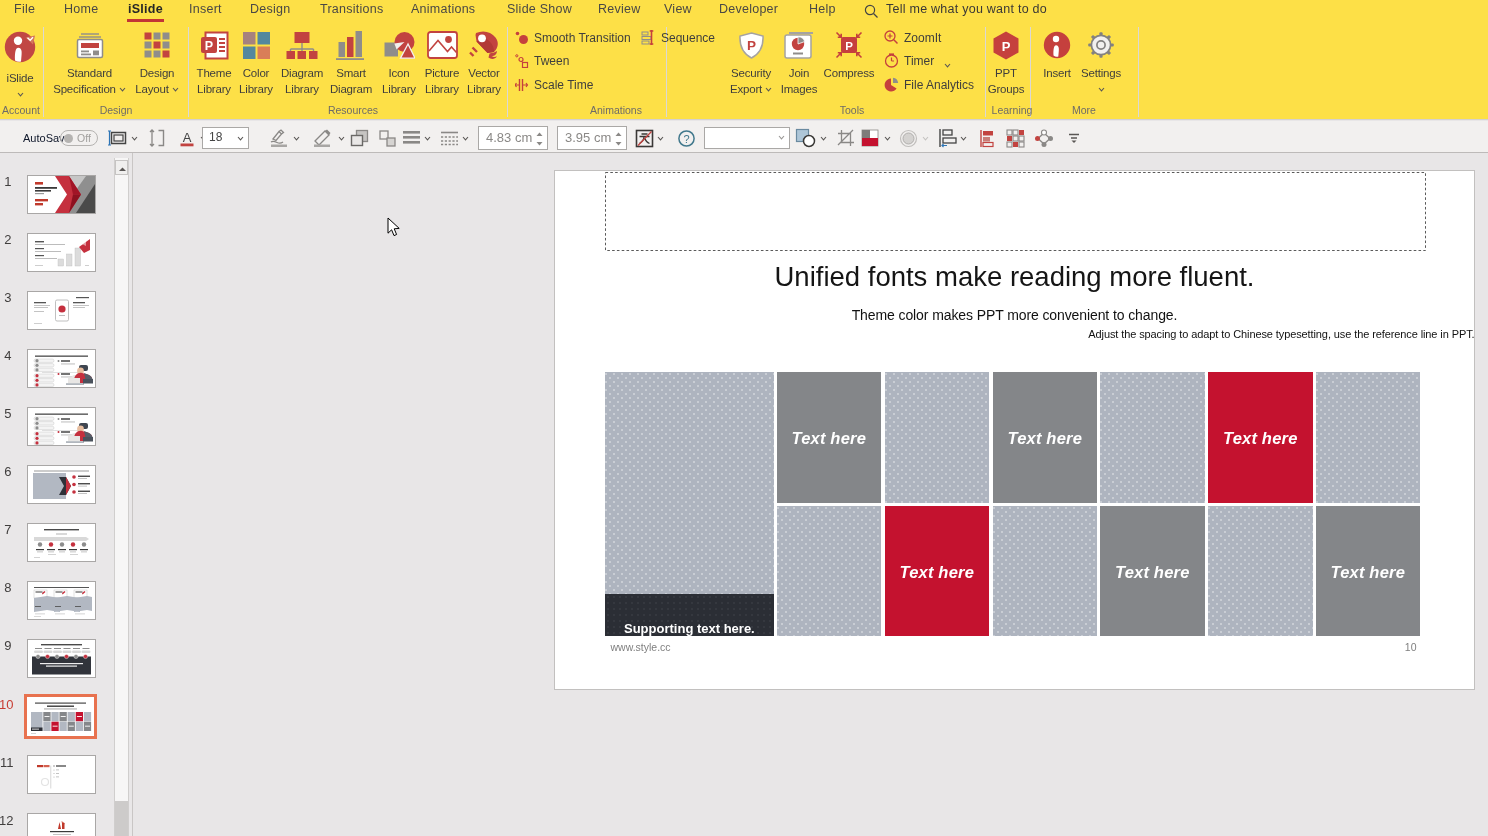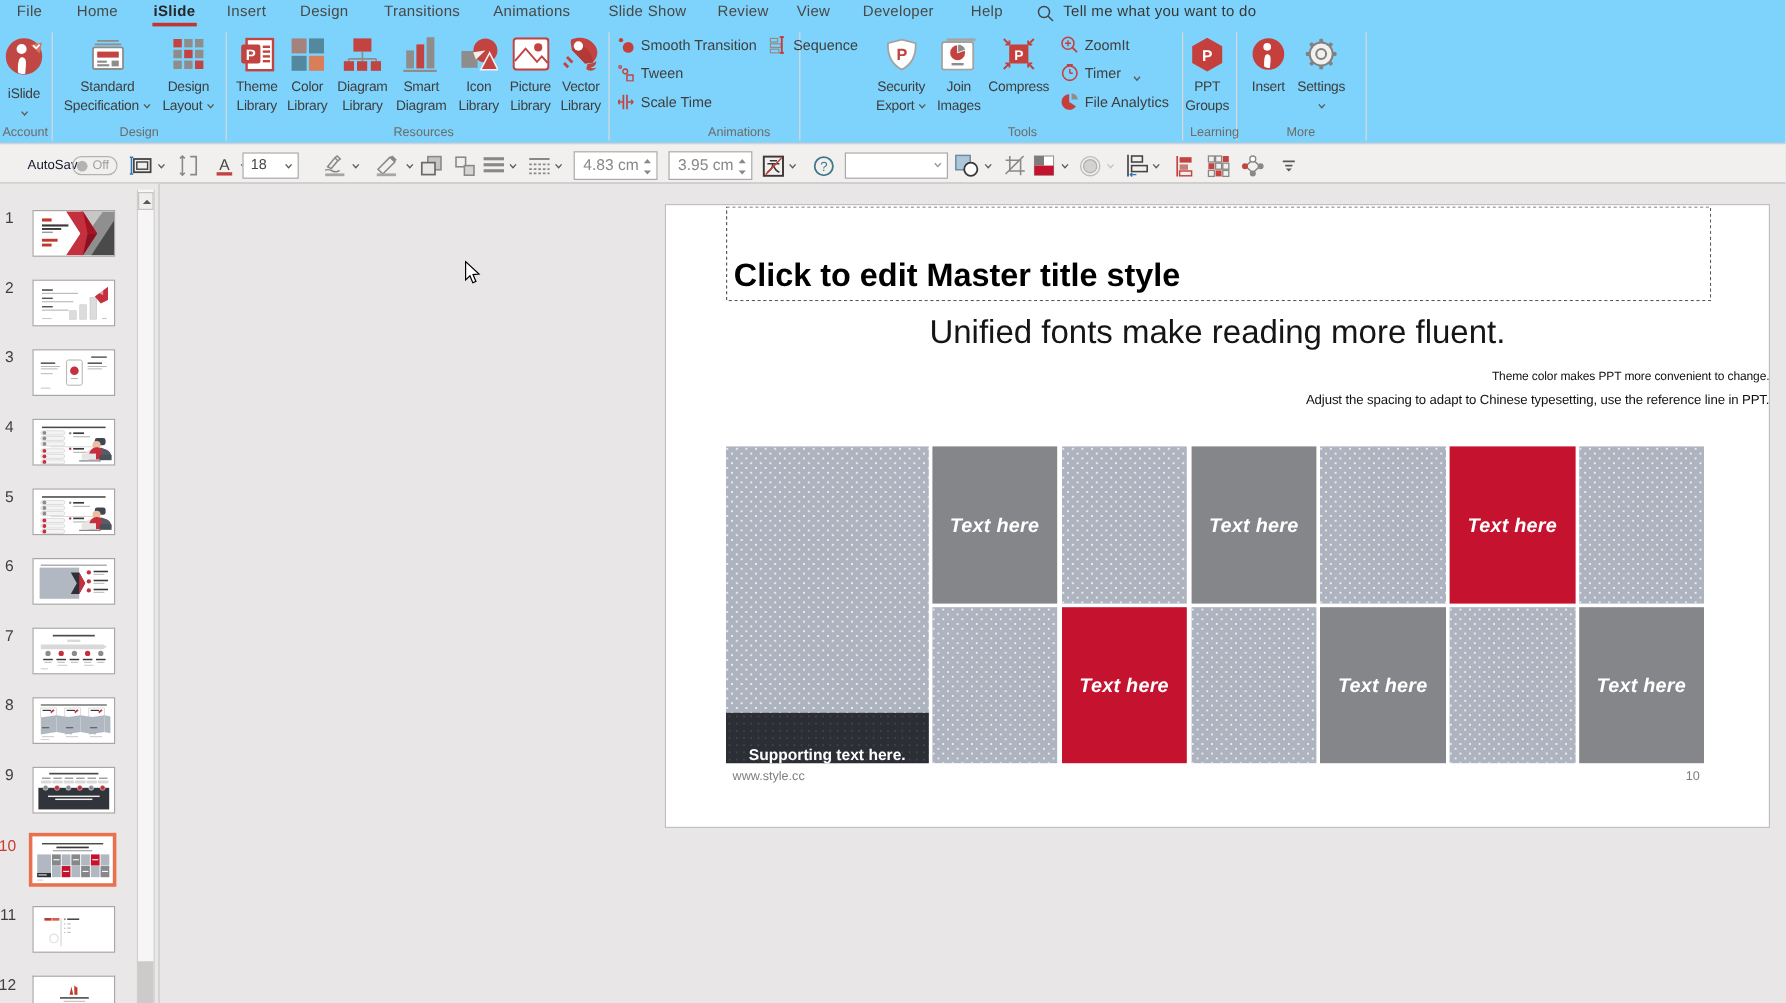--- a/index.html
+++ b/index.html
@@ -1,17 +1,17 @@
 <!DOCTYPE html>
 <html><head><meta charset="utf-8"><style>
 *{margin:0;padding:0;box-sizing:border-box}
 html,body{width:1488px;height:836px;overflow:hidden;font-family:"Liberation Sans",sans-serif;background:#e8e6e7;position:relative}
 .abs{position:absolute}
 
-#ribbon{position:absolute;left:0;top:0;width:1488px;height:120px;background:#7dd3fc;border-bottom:1px solid #d4d1d0}
+#ribbon{position:absolute;left:0;top:0;width:1488px;height:120px;background:#fde047;border-bottom:1px solid #d4d1d0}
 .tab{position:absolute;top:1px;height:17px;line-height:17px;font-size:12.5px;color:#4a4845;letter-spacing:0.25px}
 .tab.act{color:#262626;font-weight:bold}
 .tabu{position:absolute;top:19px;height:2.5px;background:#c23535}
 .gsep{position:absolute;top:27px;height:90px;width:1px;background:#dbd8d6}
 .glabel{position:absolute;top:103px;height:14px;line-height:14px;font-size:10.5px;color:#6e6b68;text-align:center;white-space:nowrap}
 .rbtn{position:absolute;top:30px;text-align:center;color:#3f3e3d}
 .rbtn .ric{height:30px;display:flex;align-items:center;justify-content:center}
 .rbtn .rlb{margin-top:6px;font-size:11.5px;line-height:15.5px;letter-spacing:-0.2px;white-space:nowrap}
 .chev{display:inline-block;width:7px;height:5px;vertical-align:1px}
 .sbtn{position:absolute;height:16px;font-size:12px;line-height:16px;color:#3f3e3d;white-space:nowrap}
@@ -889,23 +889,22 @@
       <div id="sarrow"><svg width="11" height="11" viewBox="0 0 11 11" style="margin:2px 0 0 1px">
           <path d="M2,7 L5.5,3.5 L9,7 Z" fill="#5a5755"></path>
         </svg></div>
       <div style="position:absolute;left:0;top:643px;width:13px;height:35px;background:#cdcbca"></div>
     </div>
 </div>
 <div id="slide">
 <svg class="abs" style="left:50px;top:1px" width="821" height="79">
       <rect x="0.5" y="0.5" width="820" height="78" fill="none" stroke="#5a5a5a" stroke-width="1" stroke-dasharray="2.6,2.2"></rect>
     </svg>
-<div class="abs" style="left:57px;top:45px;font-size:27px;font-weight:bold;line-height:27px;color:#000;letter-spacing:0px">Click to edit Master title style</div>
 <div class="abs" style="left:0;top:92px;width:920px;text-align:center;font-size:27.5px;line-height:28px;color:#151515">Unified fonts make reading more fluent.</div>
-<div class="abs" style="left:0;top:136.5px;width:920px;text-align:right;font-size:10px;line-height:14px;letter-spacing:-0.1px;color:#111">Theme color makes PPT more convenient to change.</div>
+<div class="abs" style="left:0;top:136.5px;width:920px;text-align:center;font-size:14px;line-height:14px;letter-spacing:-0.1px;color:#111">Theme color makes PPT more convenient to change.</div>
 <div class="abs" style="left:0;top:155.5px;width:920px;text-align:right;font-size:11px;line-height:14px;letter-spacing:-0.1px;color:#111">Adjust the spacing to adapt to Chinese typesetting, use the reference line in PPT.</div>
 <div class="cell dot" style="left:50.5px;top:201px;width:168.8px;height:264px"></div>
 <div class="abs" style="left:50.5px;top:423px;width:168.8px;height:42px;background:#2b2e35;background-image:radial-gradient(rgba(255,255,255,0.10) 0.6px,rgba(255,255,255,0) 0.8px);background-size:6px 6px;display:flex;align-items:flex-end">
       <span style="font-size:13px;font-weight:bold;color:#fff;margin-left:19px">Supporting text here.</span>
     </div>
 <div class="cell gray" style="left:222px;top:201px;width:104.5px;height:130.5px">
       <span>Text here</span>
     </div>
 <div class="cell dot" style="left:330px;top:201px;width:104.5px;height:130.5px"></div>
 <div class="cell gray" style="left:438px;top:201px;width:104.5px;height:130.5px">

